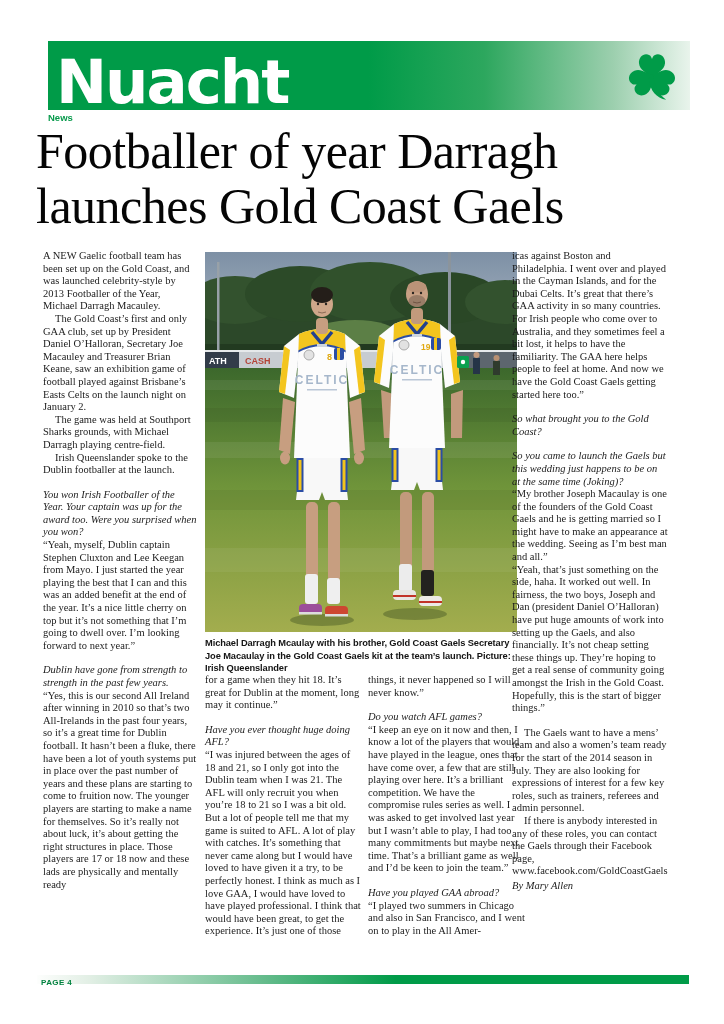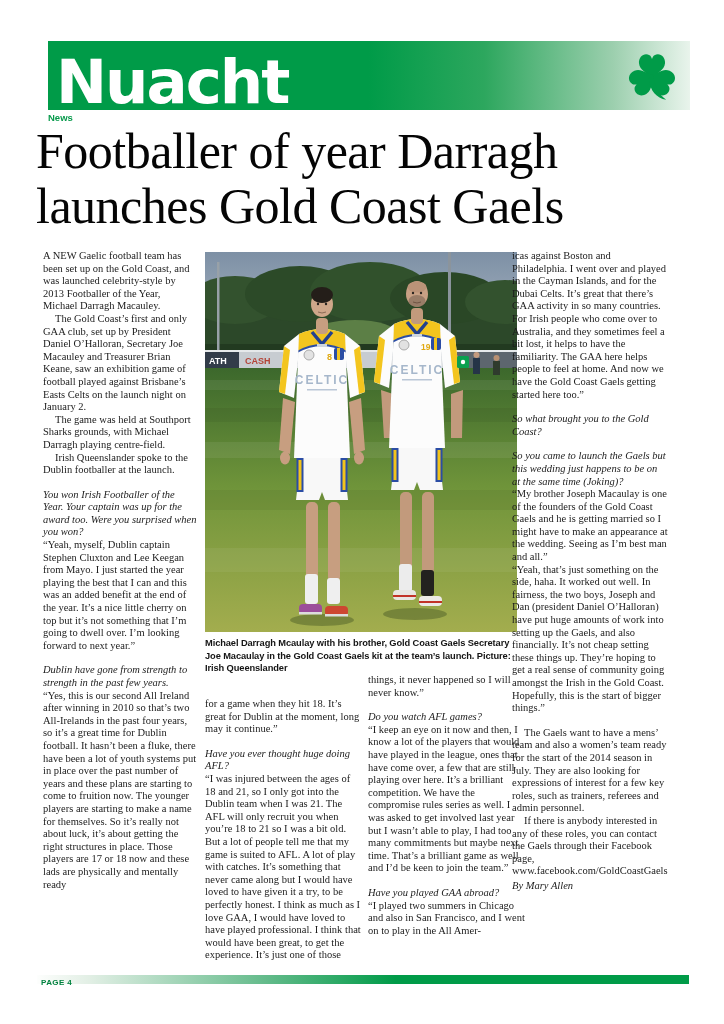--- a/index.html
+++ b/index.html
@@ -11,21 +11,21 @@
   .logo{position:absolute;left:8px;bottom:-6px;color:#ffffff;
         font-family:"DejaVu Sans", sans-serif;font-weight:bold;font-size:61px;line-height:69px;letter-spacing:-2px;}
   .banner-shamrock{position:absolute;right:7px;top:3px;width:62px;height:62px;}
   .section-label{position:absolute;left:48px;top:112px;color:#089a4c;
                  font-family:"Liberation Sans", sans-serif;font-size:9.5px;font-weight:bold;}
   .headline{position:absolute;left:36px;top:124px;width:665px;margin:0;
             font-weight:normal;color:#050505;font-size:50px;line-height:55px;letter-spacing:-0.5px;}
   
   .col{position:absolute;color:#1b1b1b;font-size:10.5px;line-height:12.6px;}
   .col1{left:43px;top:250px;width:154px;}
-  .col2{left:205px;top:674px;width:156px;margin-top:24px;}
+  .col2{left:205px;top:674px;width:156px;}
   .col3{left:368px;top:674px;width:157px;}
   .col4{left:512px;top:250px;width:156px;}
   .para{margin:0;}
   .indent{text-indent:12px;}
   .question{font-style:italic;margin-top:12px;}
   .gap{margin-top:12px;}
   .byline{font-style:italic;text-align:left;margin-top:2px;}
   
   .photo{position:absolute;left:205px;top:252px;width:312px;height:380px;margin:0;}
   .caption{position:absolute;left:205px;top:637px;width:312px;color:#141414;

